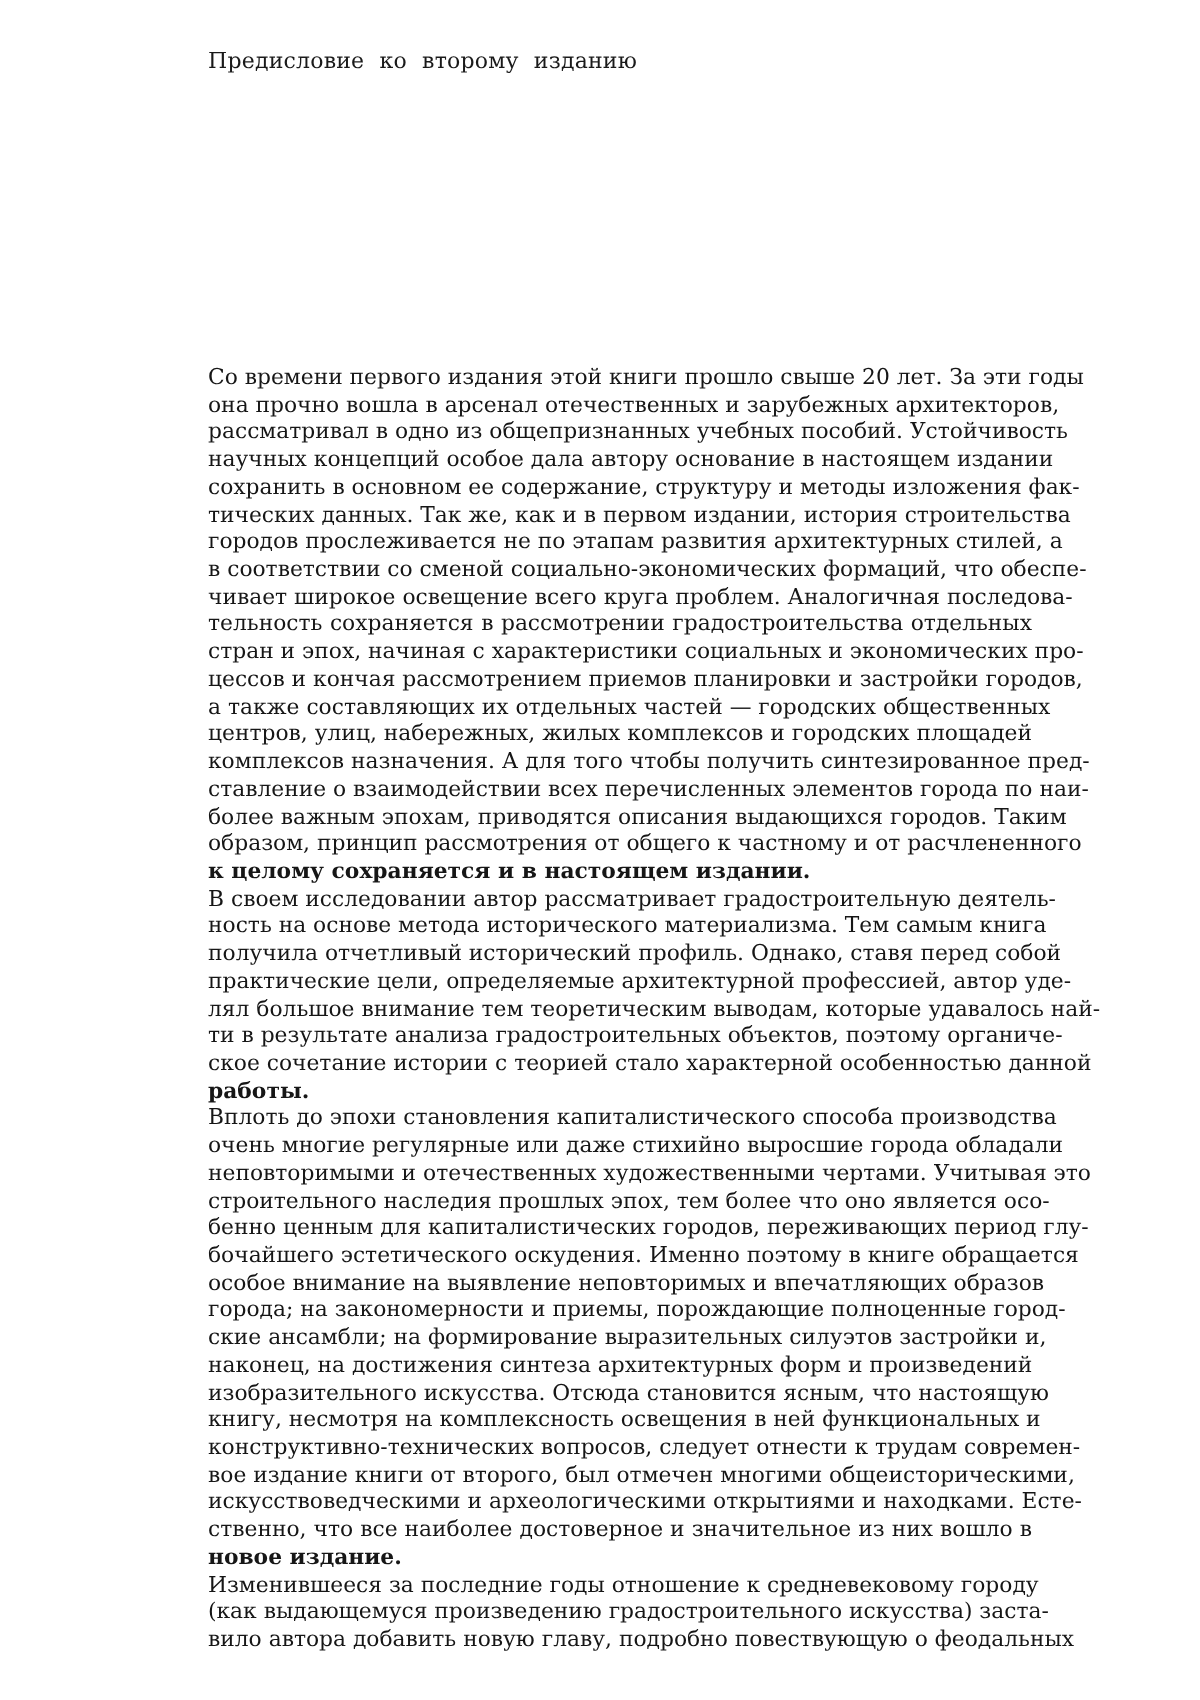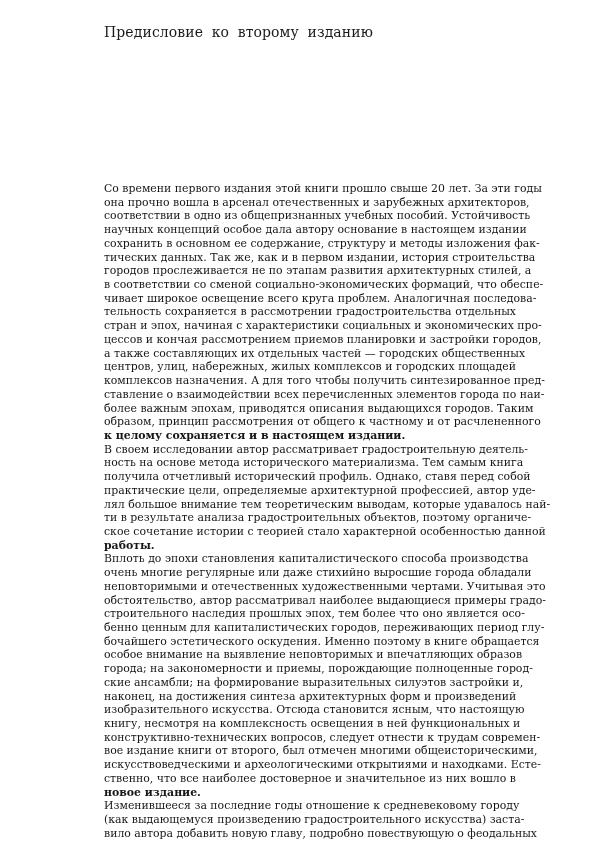--- a/index.html
+++ b/index.html
@@ -1,21 +1,21 @@
 <!DOCTYPE html>
 <html><head>
 <meta charset="utf-8">
 <style>
   html, body { margin: 0; padding: 0; background: #ffffff; }
   body { width: 600px; height: 850px; position: relative; overflow: hidden; }
   .page { position: absolute; left: 0; top: 0; width: 600px; height: 850px; background: #fff; }
   .heading {
     position: absolute; left: 104px; top: 24px;
     font-family: "DejaVu Serif", serif;
-    font-size: 14px; color: #1a1a1a;
+    font-size: 11px; color: #1a1a1a;
     word-spacing: 4px; letter-spacing: 0.1px;
     white-space: nowrap;
   }
   .body-text {
     position: absolute; left: 104px; top: 182px; width: 412px;
     font-family: "DejaVu Serif", serif;
     font-size: 10.9px; color: #161616;
   }
   .line {
     display: block; height: 13.72px; line-height: 13.72px;
@@ -27,21 +27,21 @@
 </head>
 <body>
 
 <div class="page">
   <div class="heading">Предисловие ко второму изданию</div>
 
   <div class="body-text">
     <div>
       <span class="line">Со времени первого издания этой книги прошло свыше 20 лет. За эти годы</span>
       <span class="line">она прочно вошла в арсенал отечественных и зарубежных архитекторов,</span>
-      <span class="line">соответствии в одно из общепризнанных учебных пособий. Устойчивость</span>
+      <span class="line">рассматривал в одно из общепризнанных учебных пособий. Устойчивость</span>
       <span class="line">научных концепций особое дала автору основание в настоящем издании</span>
       <span class="line">сохранить в основном ее содержание, структуру и методы изложения фак-</span>
       <span class="line">тических данных. Так же, как и в первом издании, история строительства</span>
       <span class="line">городов прослеживается не по этапам развития архитектурных стилей, а</span>
       <span class="line">в соответствии со сменой социально-экономических формаций, что обеспе-</span>
       <span class="line">чивает широкое освещение всего круга проблем. Аналогичная последова-</span>
       <span class="line">тельность сохраняется в рассмотрении градостроительства отдельных</span>
       <span class="line">стран и эпох, начиная с характеристики социальных и экономических про-</span>
       <span class="line">цессов и кончая рассмотрением приемов планировки и застройки городов,</span>
       <span class="line">а также составляющих их отдельных частей — городских общественных</span>
@@ -59,21 +59,20 @@
       <span class="line">практические цели, определяемые архитектурной профессией, автор уде-</span>
       <span class="line">лял большое внимание тем теоретическим выводам, которые удавалось най-</span>
       <span class="line">ти в результате анализа градостроительных объектов, поэтому органиче-</span>
       <span class="line">ское сочетание истории с теорией стало характерной особенностью данной</span>
       <span class="line last">работы.</span>
     </div>
     <div>
       <span class="line">Вплоть до эпохи становления капиталистического способа производства</span>
       <span class="line">очень многие регулярные или даже стихийно выросшие города обладали</span>
       <span class="line">неповторимыми и отечественных художественными чертами. Учитывая это</span>
-      <span class="line">обстоятельство, автор рассматривал наиболее выдающиеся примеры градо-</span>
       <span class="line">строительного наследия прошлых эпох, тем более что оно является осо-</span>
       <span class="line">бенно ценным для капиталистических городов, переживающих период глу-</span>
       <span class="line">бочайшего эстетического оскудения. Именно поэтому в книге обращается</span>
       <span class="line">особое внимание на выявление неповторимых и впечатляющих образов</span>
       <span class="line">города; на закономерности и приемы, порождающие полноценные город-</span>
       <span class="line">ские ансамбли; на формирование выразительных силуэтов застройки и,</span>
       <span class="line">наконец, на достижения синтеза архитектурных форм и произведений</span>
       <span class="line">изобразительного искусства. Отсюда становится ясным, что настоящую</span>
       <span class="line">книгу, несмотря на комплексность освещения в ней функциональных и</span>
       <span class="line">конструктивно-технических вопросов, следует отнести к трудам современ-</span>

